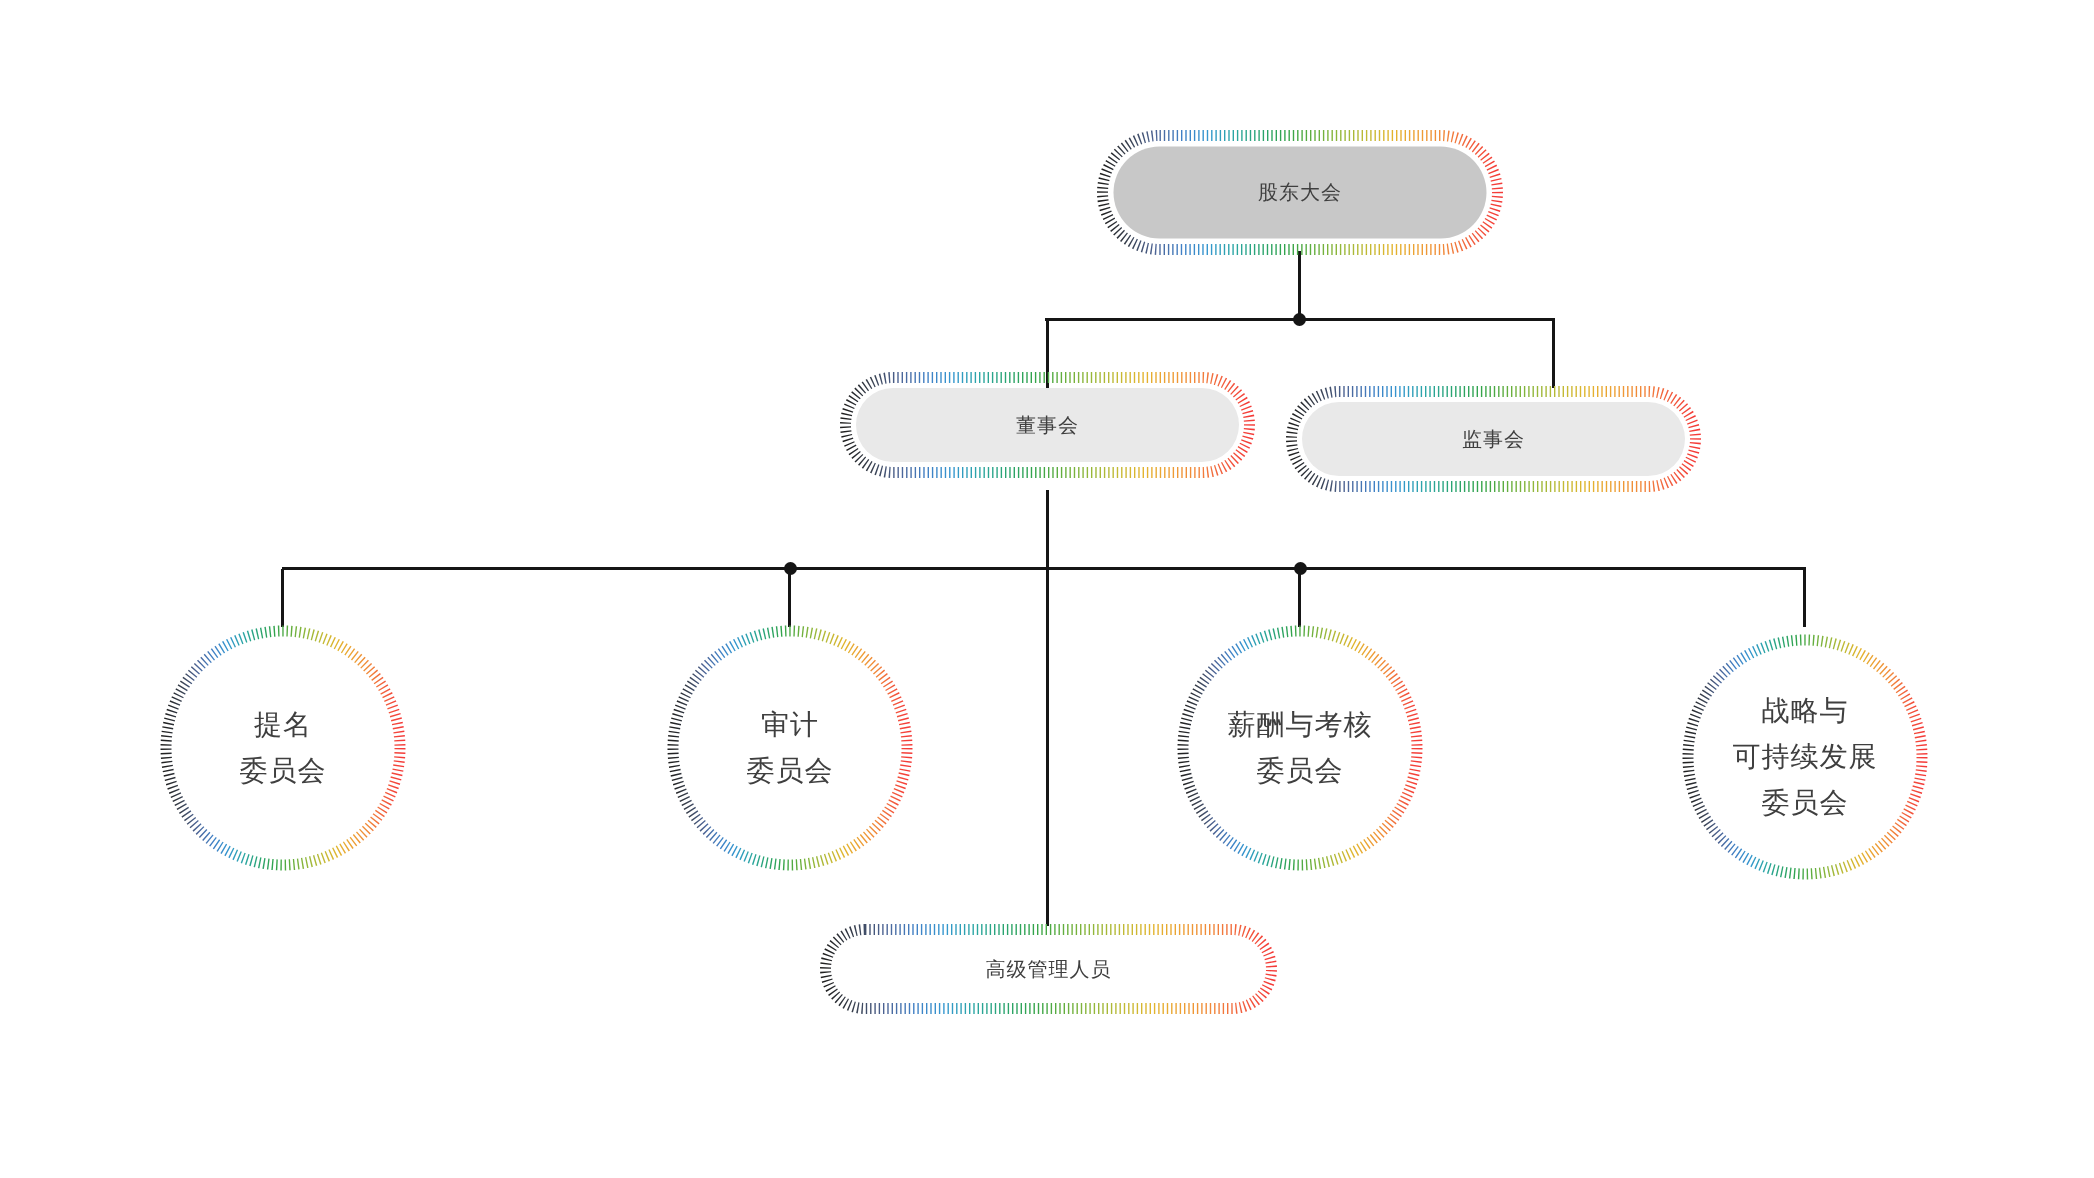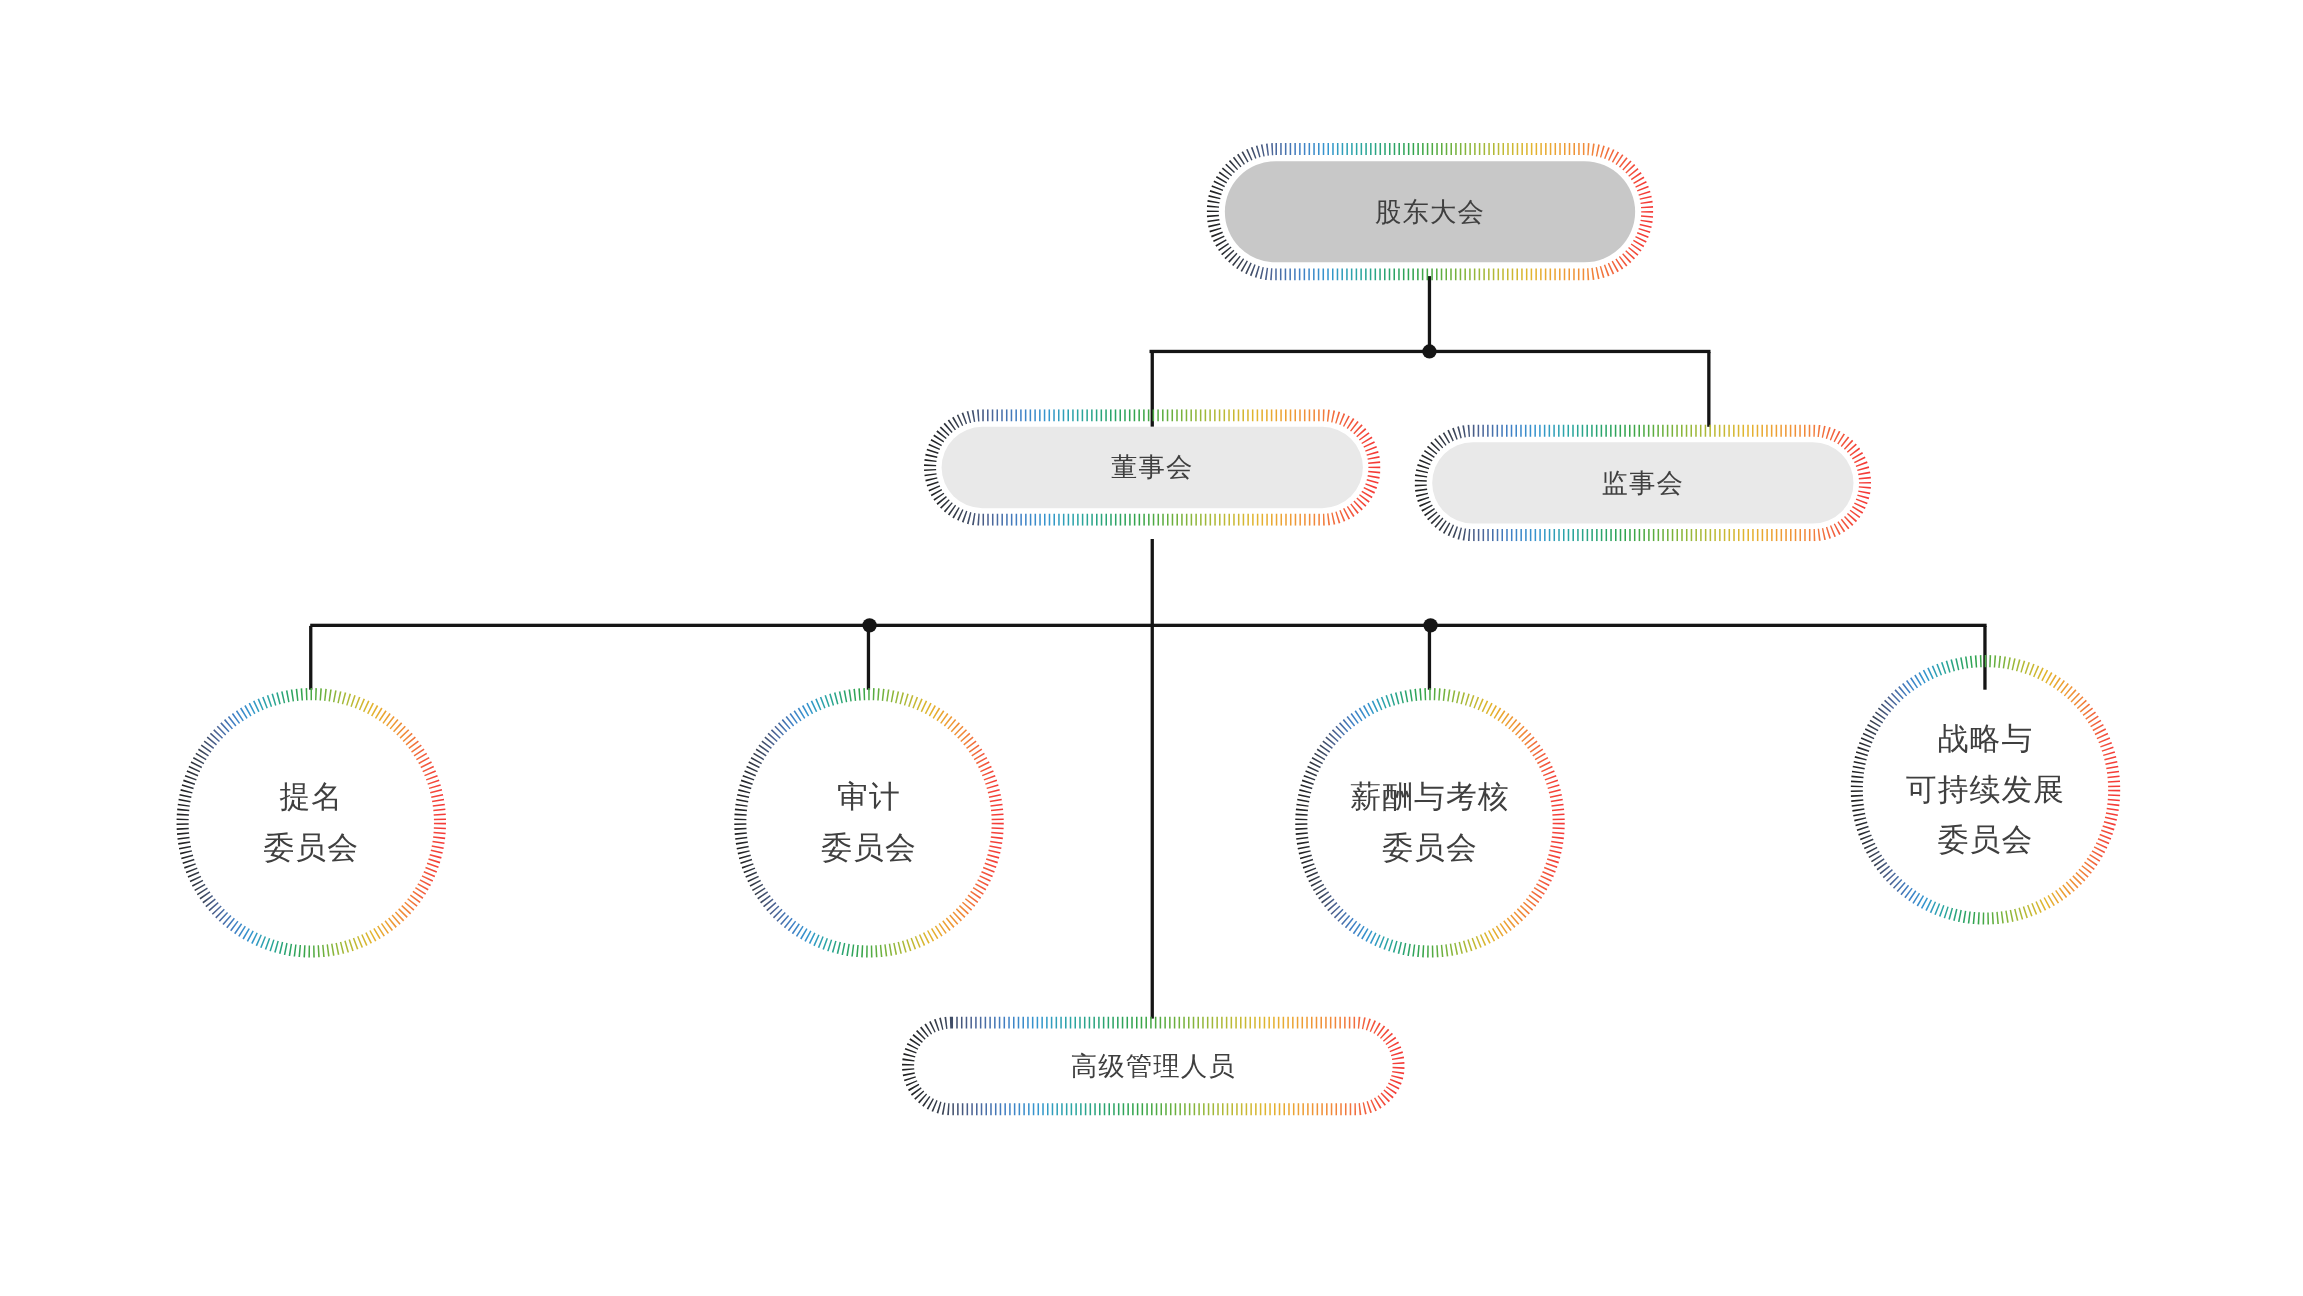--- a/index.html
+++ b/index.html
@@ -9,21 +9,21 @@
     background:#ffffff;
     font-family:"Liberation Sans","DejaVu Sans",sans-serif;
     overflow:hidden;
   }
   .node{position:absolute;}
   .node svg{position:absolute;left:0;top:0;display:block;}
   .label{
     position:absolute;inset:0;
     display:flex;align-items:center;justify-content:center;
     color:var(--text-color,#3f3f3f);
-    font-size:24px;
+    font-size:20px;
     letter-spacing:1px;
     white-space:nowrap;
   }
   .circle-label{
     flex-direction:column;
     font-size:28px;
     line-height:46px;
   }
   .line{position:absolute;background:var(--line-color,#151515);}
   .dot{
@@ -220,21 +220,21 @@
           </linearGradient>
         </defs>
       <circle class="ring" cx="123" cy="123" r="117" stroke="url(#grad6)"></circle>
     </svg>
     <div class="label circle-label">
       <span>薪酬与考核</span>
       <span>委员会</span>
     </div>
   </div>
 
-  <div class="node" style="left:1682px;top:595px;width:246px;height:246px;">
+  <div class="node" style="left:1682px;top:634px;width:246px;height:246px;">
     <svg width="246" height="246" viewBox="0 0 246 246">
       <defs>
           <linearGradient id="grad7" x1="0" y1="0" x2="1" y2="0">
             <stop offset="0.0%" stop-color="#212121"></stop>
             <stop offset="6.7%" stop-color="#3a4251"></stop>
             <stop offset="13.3%" stop-color="#4d6495"></stop>
             <stop offset="20.0%" stop-color="#4180c5"></stop>
             <stop offset="26.7%" stop-color="#3597cf"></stop>
             <stop offset="33.3%" stop-color="#2ba6a4"></stop>
             <stop offset="40.0%" stop-color="#2aa470"></stop>

